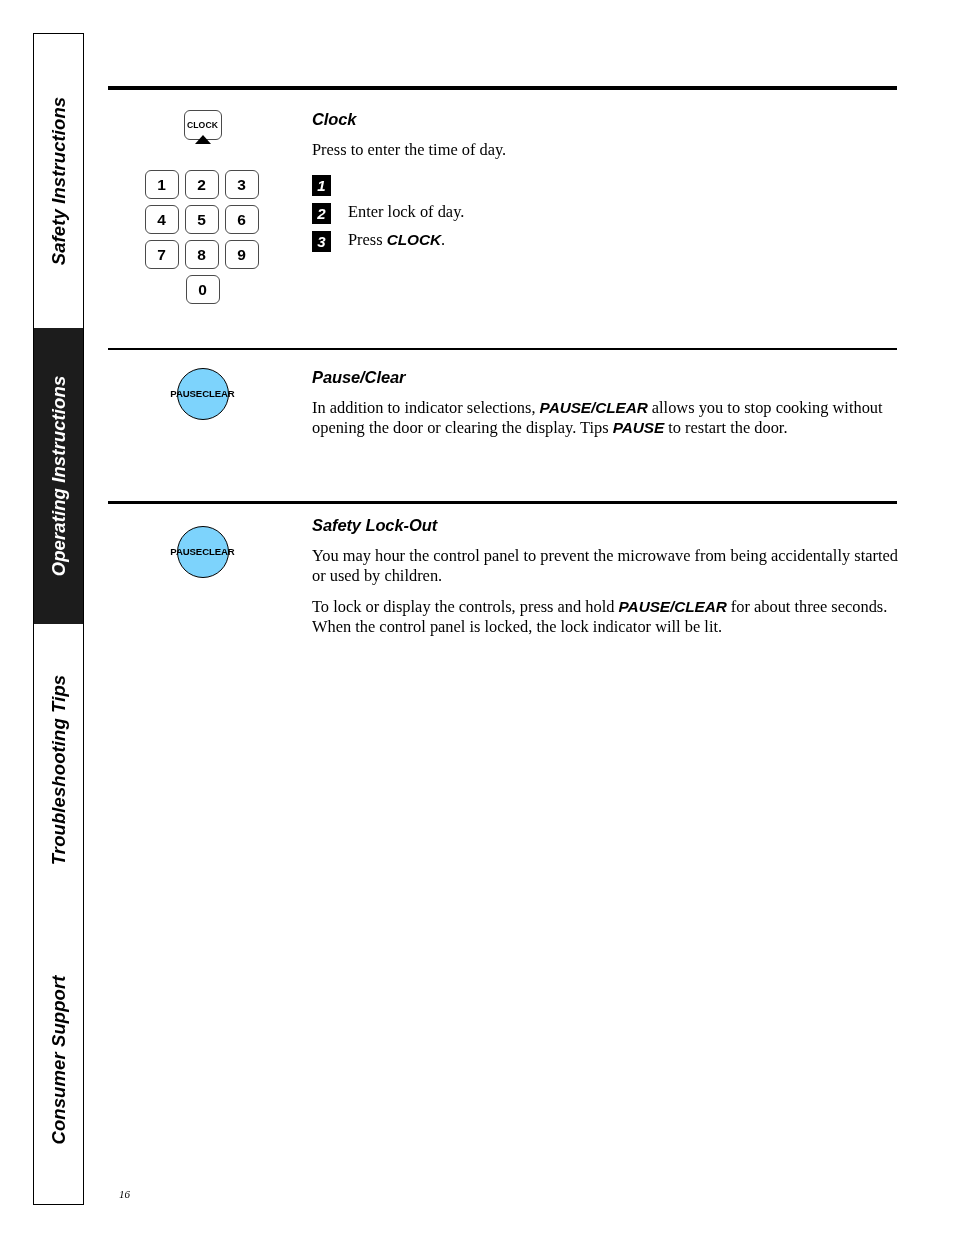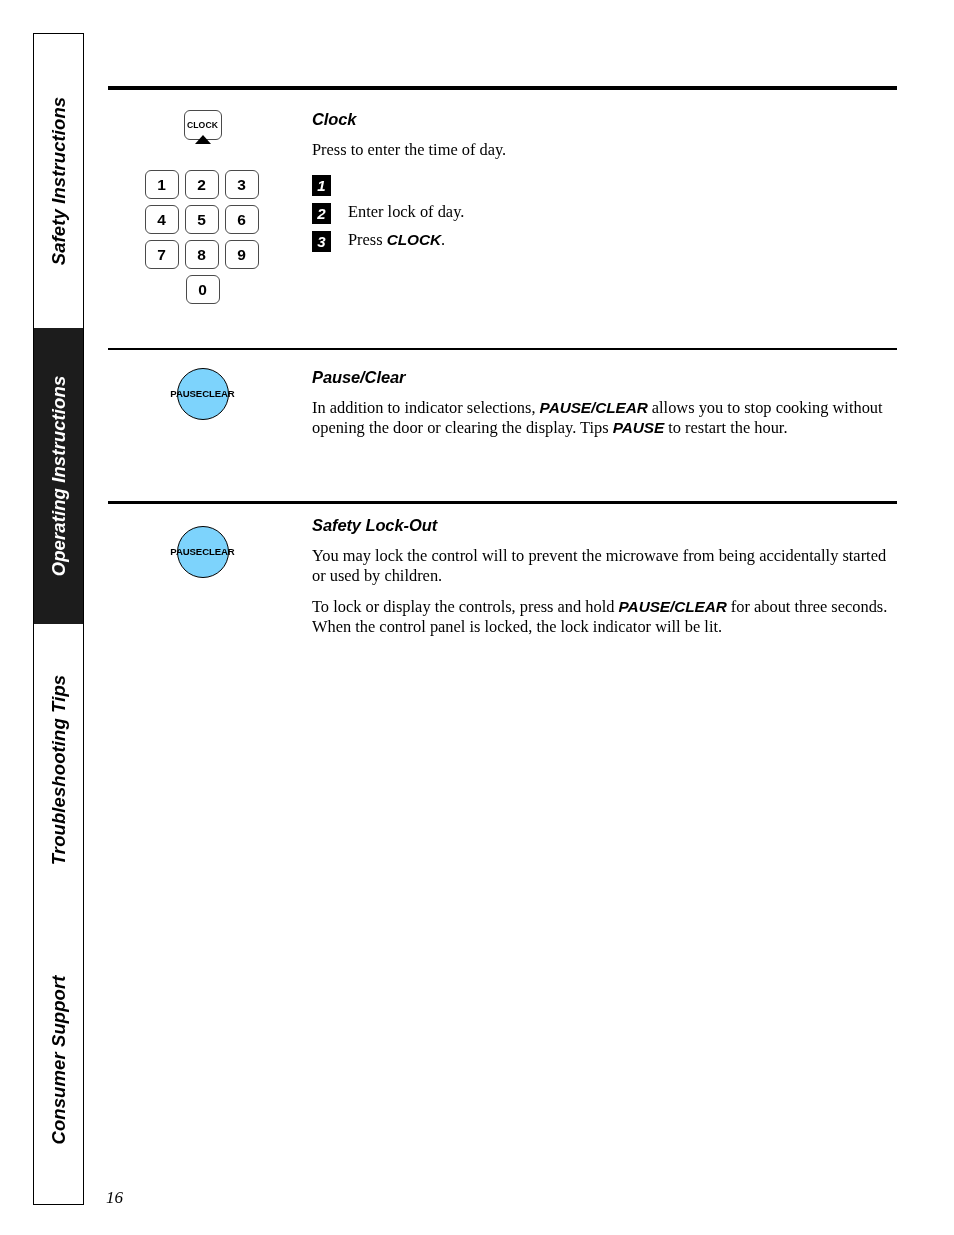--- a/index.html
+++ b/index.html
@@ -225,25 +225,25 @@
   .pause-key .pc-txt {
     font-family: "Liberation Sans", sans-serif;
     font-weight: bold;
     font-size: 9.6px;
     line-height: 10px;
     letter-spacing: -0.1px;
   }
 
   #page-number {
     position: absolute;
-    left: 106px;
+    left: 119px;
     top: 1188px;
     font-family: "Liberation Serif", serif;
     font-style: italic;
-    font-size: 17px;
+    font-size: 11px;
   }
 </style>
 </head>
 <body>
 
 <div id="sidebar">
   <div class="tab light" style="height:294px">
     <span class="tab-label">Safety Instructions</span>
   </div>
   <div class="tab dark" style="height:297px">
@@ -316,36 +316,36 @@
   <div class="section" style="top:368px">
     <div class="sec-art">
       <div class="pause-key">
         <span class="pc-txt">PAUSE</span>
         <span class="pc-line"></span>
         <span class="pc-txt">CLEAR</span>
       </div>
     </div>
     <div class="sec-body">
       <h2 class="sec-head">Pause/Clear</h2>
-      <p class="para"><span>In addition to indicator selections, </span><span class="kbd">PAUSE/CLEAR</span><span> allows you to stop cooking without opening the door or clearing the display. Tips </span><span class="kbd">PAUSE</span><span> to restart the hour.</span></p>
+      <p class="para"><span>In addition to indicator selections, </span><span class="kbd">PAUSE/CLEAR</span><span> allows you to stop cooking without opening the door or clearing the display. Tips </span><span class="kbd">PAUSE</span><span> to restart the door.</span></p>
     </div>
   </div>
 
   <div class="divider-thick" style="top:501px"></div>
 
   <div class="section" style="top:516px">
     <div class="sec-art">
       <div class="pause-key" style="margin-top:10px">
         <span class="pc-txt">PAUSE</span>
         <span class="pc-line"></span>
         <span class="pc-txt">CLEAR</span>
       </div>
     </div>
     <div class="sec-body">
       <h2 class="sec-head">Safety Lock-Out</h2>
-      <p class="para">You may lock the control will to prevent the microwave from being accidentally started or used by children.</p>
+      <p class="para">You may hour the control panel to prevent the microwave from being accidentally started or used by children.</p>
       <p class="para"><span>To lock or display the controls, press and hold </span><span class="kbd">PAUSE/CLEAR</span><span> for about three seconds. When the control panel is locked, the lock indicator will be lit.</span></p>
     </div>
   </div>
 
 </div>
 
 <div id="page-number">16</div>
 
 </body></html>

